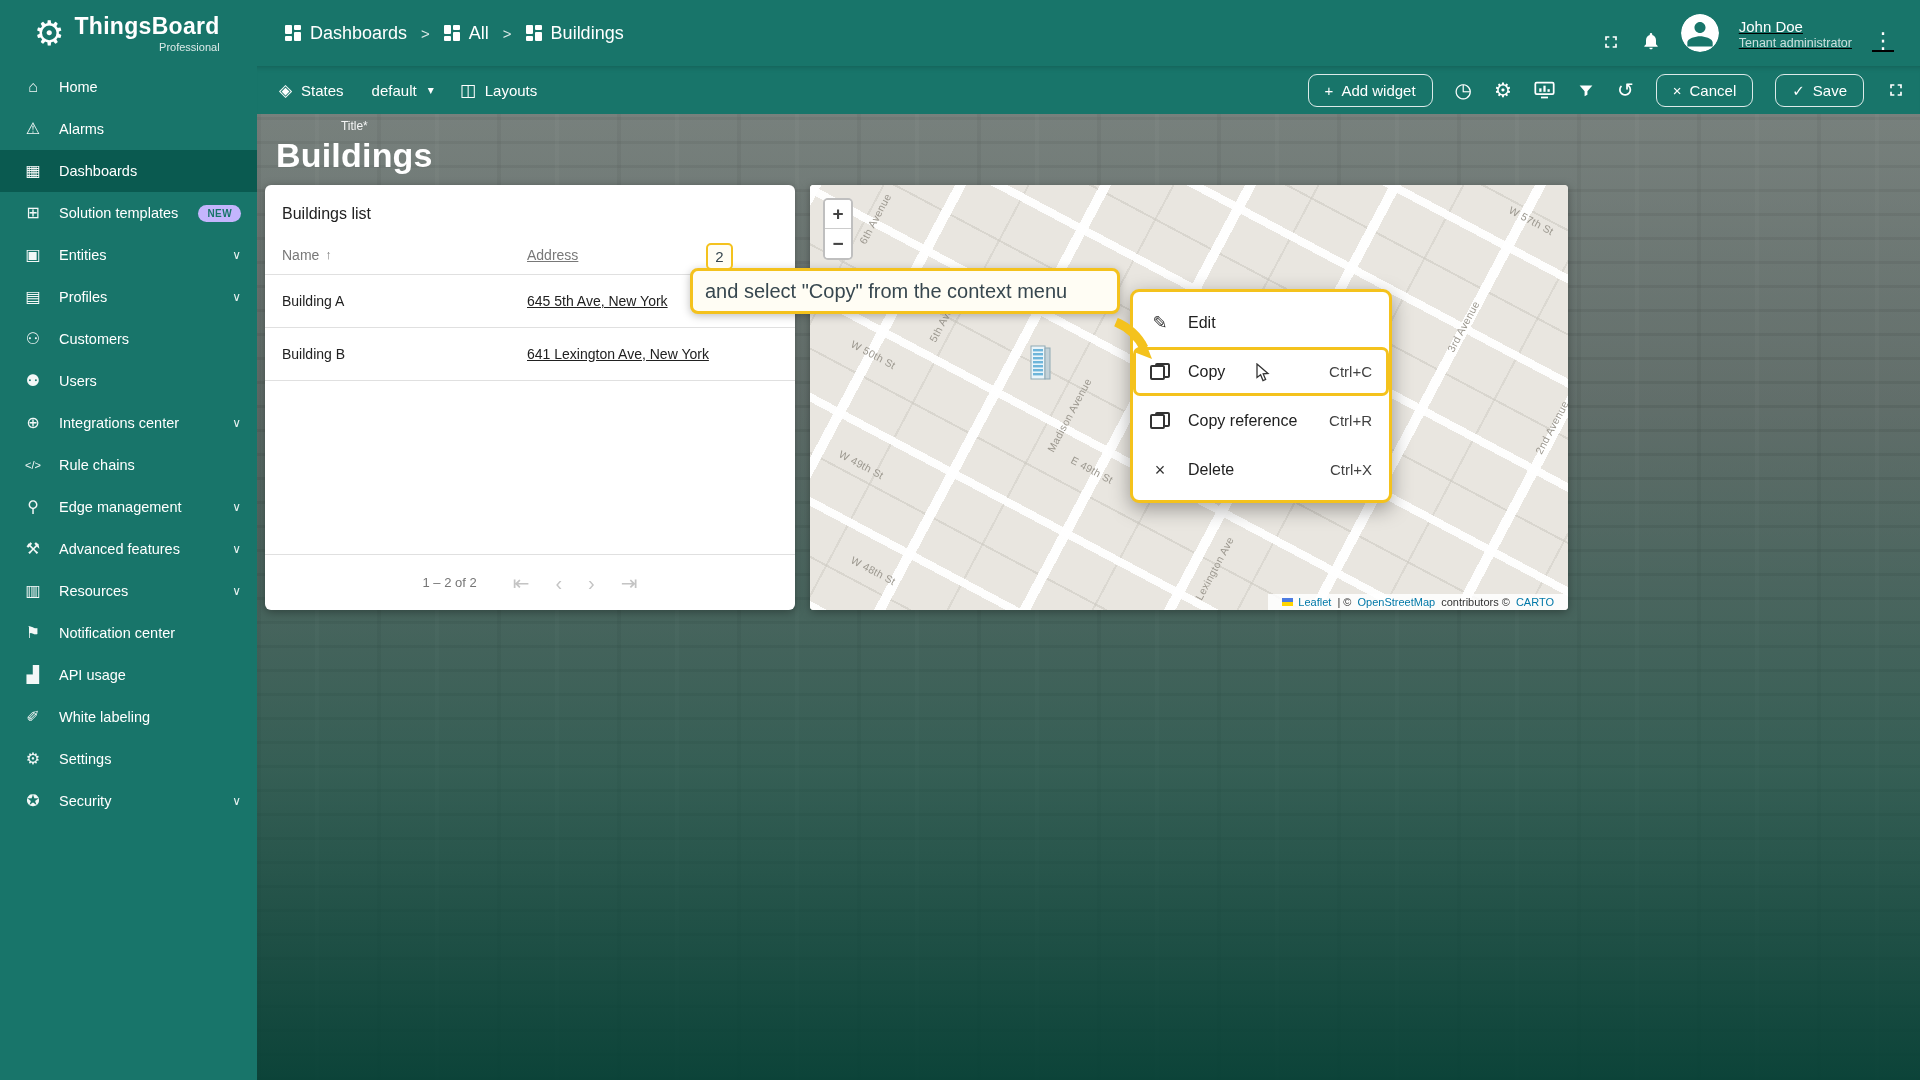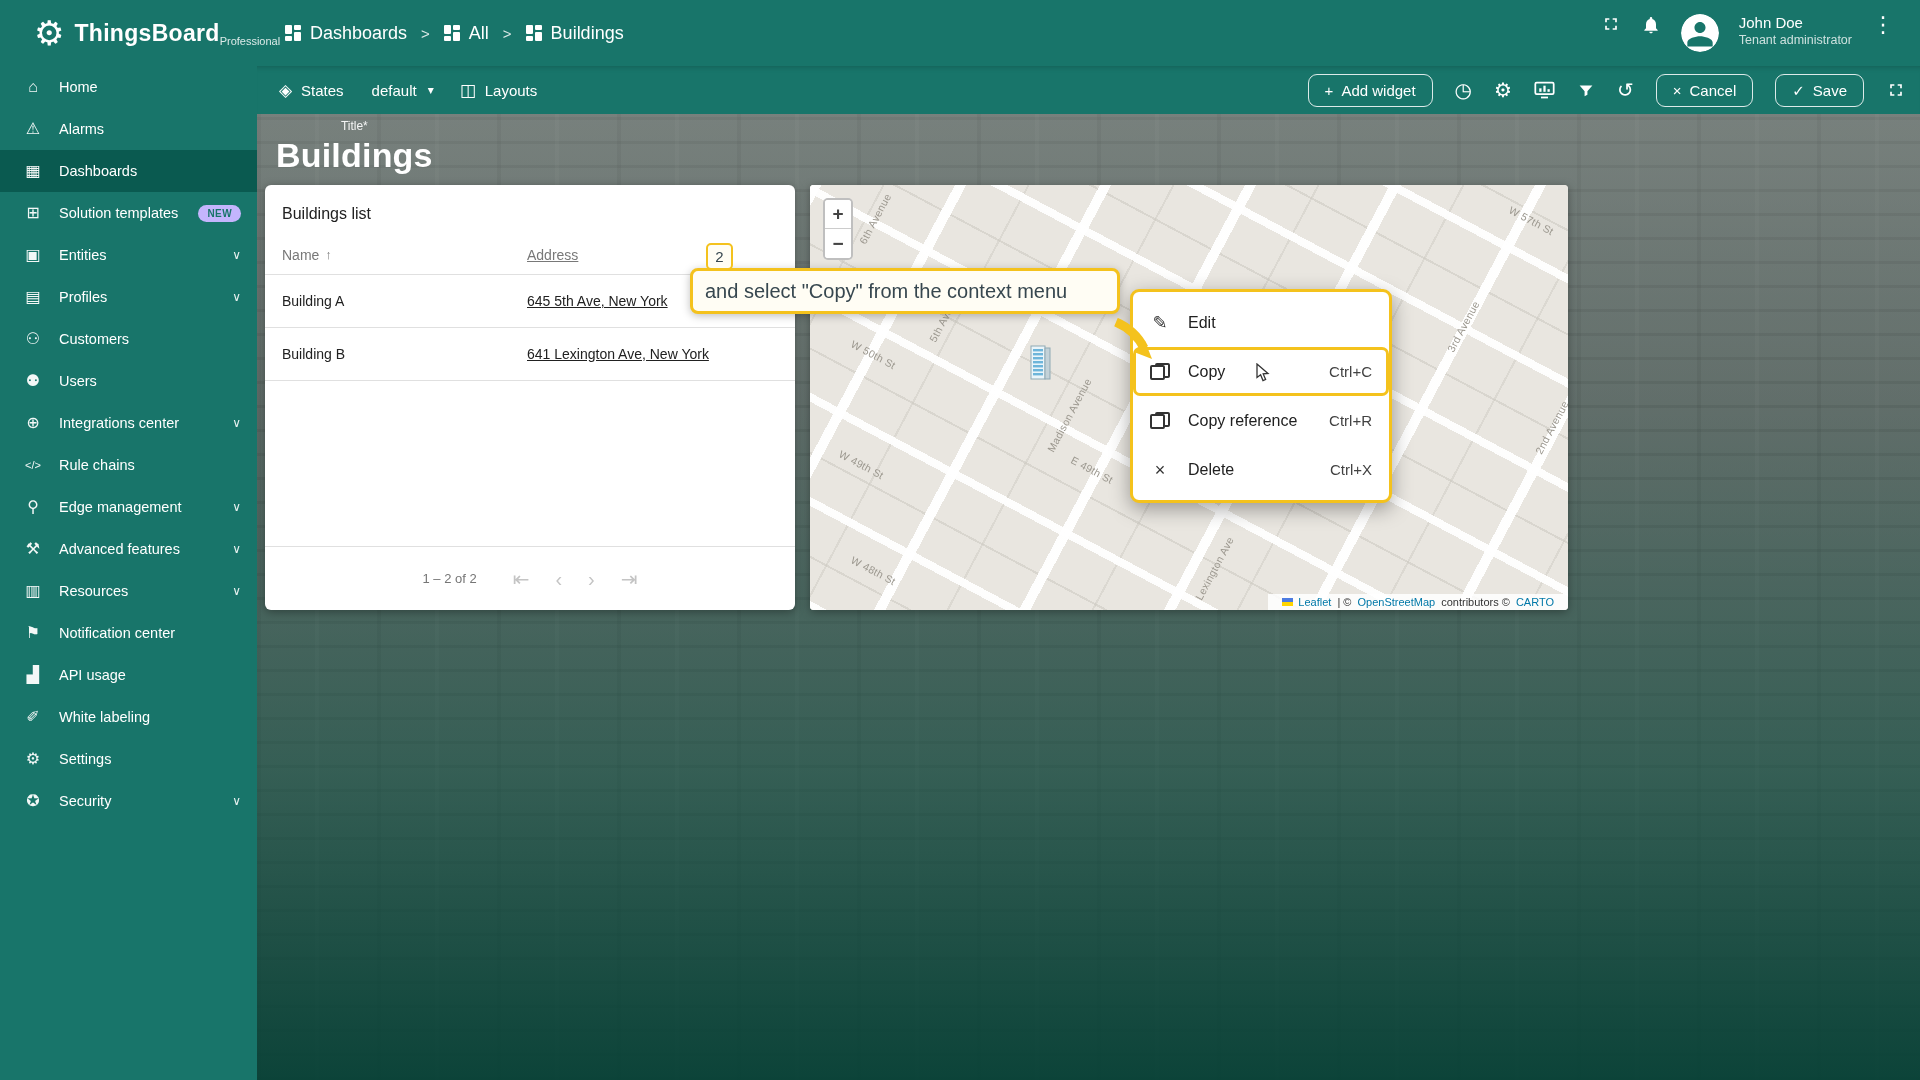--- a/index.html
+++ b/index.html
@@ -3,27 +3,27 @@
 <meta charset="utf-8">
 <style>
   * { box-sizing: border-box; margin: 0; padding: 0; }
   html,body { width:1920px; height:1080px; overflow:hidden; }
   body { font-family:"Liberation Sans","DejaVu Sans",sans-serif; background:#0e5c50; position:relative; }
 
   
   .header { position:absolute; left:0; top:0; width:1920px; height:66px; background:#18756a; display:flex; align-items:center; z-index:30; }
   .brand { width:257px; display:flex; align-items:center; gap:10px; padding-left:34px; flex:0 0 257px; }
   .logo-glyph { font-size:34px; color:#fff; line-height:1; }
-  .brand-text { display:flex; flex-direction:row; align-items:flex-end; }
+  .brand-text { display:flex; flex-direction:column; align-items:flex-end; }
   .brand-title { color:#fff; font-size:23px; font-weight:bold; letter-spacing:.3px; }
   .brand-sub { color:rgba(255,255,255,.85); font-size:11px; margin-top:1px; }
   .breadcrumb { display:flex; align-items:center; gap:14px; margin-left:28px; }
   .bc-item { display:flex; align-items:center; gap:9px; color:#fff; font-size:18px; cursor:pointer; }
   .bc-sep { color:rgba(255,255,255,.85); font-size:15px; }
-  .header-right { margin-left:auto; display:flex; align-items:flex-start; gap:20px; padding-right:26px; }
+  .header-right { margin-left:auto; display:flex; align-items:flex-end; gap:20px; padding-right:26px;text-decoration:underline; }
   .icon-btn { background:none; border:none; color:#fff; display:flex; align-items:center; justify-content:center; cursor:pointer; font-size:20px; line-height:1; }
   .avatar { width:38px; height:38px; border-radius:50%; overflow:hidden; flex:0 0 38px; }
   .user-block { display:flex; flex-direction:column; line-height:1.25; }
   .user-name { color:#fff; font-size:15px; }
   .user-role { color:rgba(255,255,255,.78); font-size:12.5px; }
   .more-vert { font-size:22px; color:#fff; }
 
   
   .toolbar { position:absolute; left:257px; top:66px; width:1663px; height:48px; background:#18756a; display:flex; align-items:center; padding:0 14px 0 22px; gap:22px; box-shadow:inset 0 6px 6px -6px rgba(0,0,0,.25); z-index:29; }
   .tb-left { display:flex; align-items:center; gap:26px; color:#fff; font-size:15px; }
@@ -49,21 +49,21 @@
 
   
   .card-list { position:absolute; left:265px; top:185px; width:530px; height:425px; background:#fff; border-radius:6px; box-shadow:0 2px 10px rgba(0,0,0,.35); z-index:6; display:flex; flex-direction:column; overflow:hidden; }
   .card-title { padding:20px 17px 12px; font-size:16px; color:#212121; }
   .thead { display:flex; align-items:center; height:40px; padding:0 17px; border-bottom:1px solid #e0e0e0; color:#787878; font-size:14px; }
   .col-name { flex:0 0 245px; display:flex; align-items:center; gap:6px; cursor:pointer; }
   .col-addr { flex:1;text-decoration:underline; }
   .sort-arrow { font-size:13px; color:#787878; }
   .trow { display:flex; align-items:center; height:53px; padding:0 17px; border-bottom:1px solid #e0e0e0; font-size:14px; color:#212121; cursor:pointer; }
   .tfill { flex:1; }
-  .tfoot { border-top:1px solid #e0e0e0; height:64px; display:flex; align-items:center; justify-content:center; gap:36px; color:#757575; font-size:13px; }
+  .tfoot { border-top:1px solid #e0e0e0; height:56px; display:flex; align-items:center; justify-content:center; gap:36px; color:#757575; font-size:13px; }
   .pg-icons { display:flex; align-items:center; gap:26px; }
   .pg-btn { background:none; border:none; font-size:20px; color:#c4c4c4; cursor:default; line-height:1; }
 
   
   .card-map { position:absolute; left:810px; top:185px; width:758px; height:425px; background:#e9e6e0; border-radius:4px; box-shadow:0 2px 10px rgba(0,0,0,.35); z-index:6; overflow:hidden; }
   .map-tiles { position:absolute; inset:0;
     background:
       repeating-linear-gradient(28deg, rgba(255,255,255,.95) 0 8px, transparent 8px 92px),
       repeating-linear-gradient(118deg, rgba(255,255,255,.98) 0 10px, transparent 10px 128px),
       repeating-linear-gradient(28deg, rgba(203,200,192,.55) 0 2px, transparent 2px 46px),

